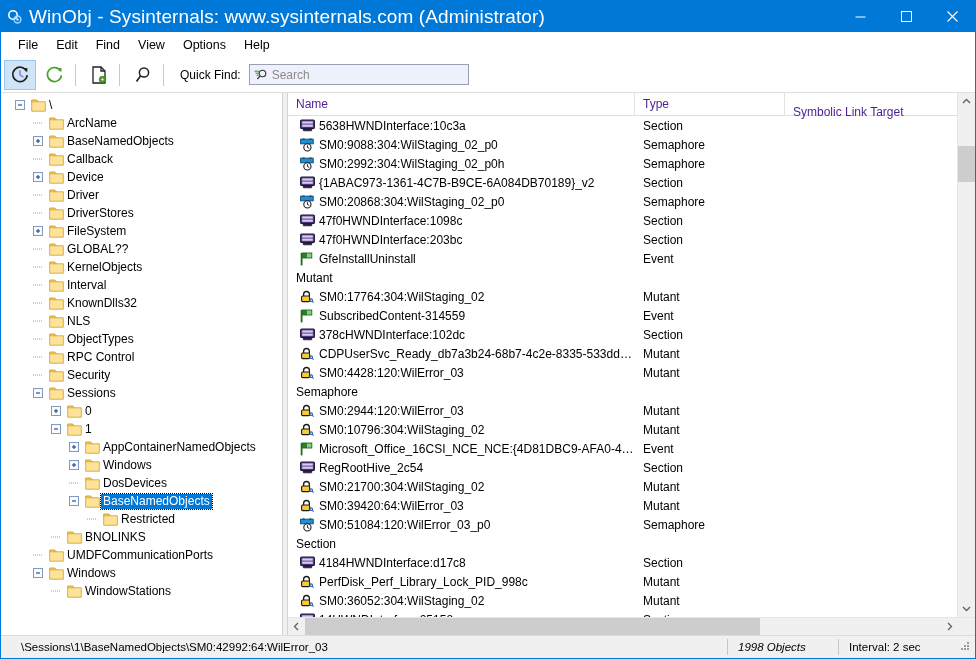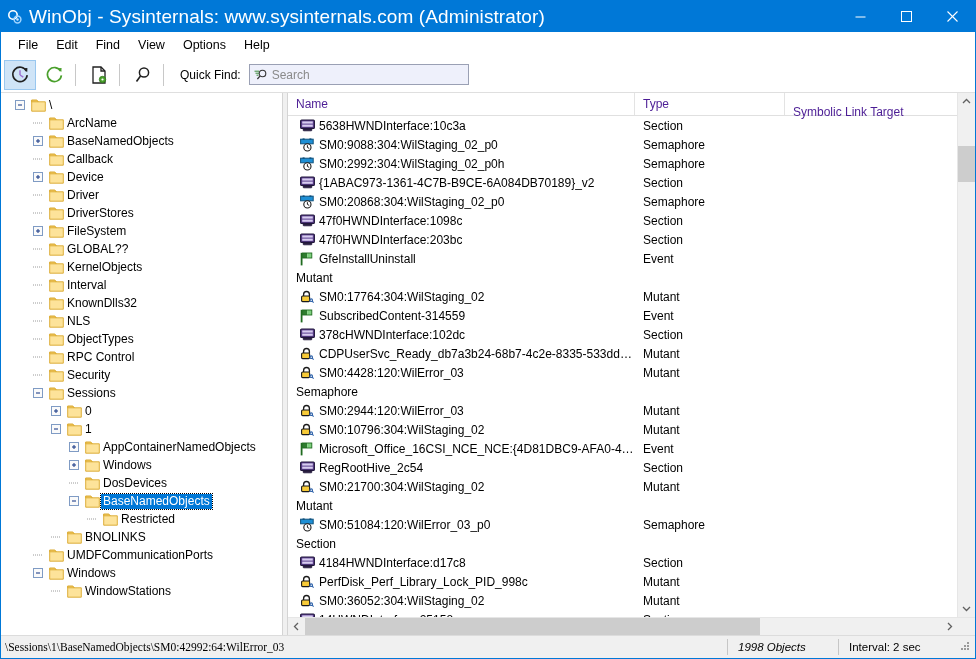--- a/index.html
+++ b/index.html
@@ -97,21 +97,21 @@
     display:flex;align-items:center;
   }
   .hsb-track{flex:1 1 auto;height:17px;position:relative;}
   .hsb-thumb{position:absolute;top:0;height:17px;background:#cdcdcd;}
   .corner{width:17px;height:17px;flex:0 0 17px;background:#f0f0f0;}
   
   .statusbar{
     height:22px;flex:0 0 22px;background:#f0f0f0;display:flex;align-items:center;
     border-top:1px solid #dcdcdc;font-size:11.5px;color:#000;
   }
-  .st-path{flex:1 1 auto;padding-left:4px;overflow:hidden;white-space:nowrap;font-family:Liberation Serif, serif;}
+  .st-path{flex:1 1 auto;padding-left:20px;overflow:hidden;white-space:nowrap;}
   .st-sep{width:1px;height:16px;background:#c6c6c6;}
   .st-cell{padding:0 10px;white-space:nowrap;}
   .st-objects{width:110px;box-sizing:border-box;font-style:italic;}
   .st-interval{width:120px;box-sizing:border-box;}
   .grip{width:14px;height:14px;margin-right:2px;}
 </style>
 </head>
 <body>
 
 <div class="window">
@@ -928,20 +928,31 @@
                       <circle cx="11.2" cy="10.2" r="1.3" fill="none" stroke="#2a5fa8" stroke-width="1.1"></circle>
                       <line x1="12.2" y1="11.2" x2="13.6" y2="12.6" stroke="#2a5fa8" stroke-width="1.1"></line>
                     </svg>
                   </span>
                   <span class="lname">SM0:21700:304:WilStaging_02</span>
                 </div>
                 <div class="lc-type">Mutant</div>
                 <div class="lc-sym"></div>
               </div>
               <div class="lrow">
+                <div class="lc-name">
+                  <span class="licon">
+                    <svg width="14" height="14" viewBox="0 0 14 14">
+                      <path d="M3.6 6.2 V4.4 a2.9 2.9 0 0 1 5.8 0 V6.2" fill="none" stroke="#1a1a1a" stroke-width="1.3"></path>
+                      <rect x="1.6" y="6" width="8" height="5.6" rx="1" fill="#f7ca38" stroke="#1a1a1a" stroke-width="1.1"></rect>
+                      <circle cx="11.2" cy="10.2" r="1.3" fill="none" stroke="#2a5fa8" stroke-width="1.1"></circle>
+                      <line x1="12.2" y1="11.2" x2="13.6" y2="12.6" stroke="#2a5fa8" stroke-width="1.1"></line>
+                    </svg>
+                  </span>
+                  <span class="lname">SM0:39420:64:WilError_03</span>
+                </div>
                 <div class="lc-type">Mutant</div>
                 <div class="lc-sym"></div>
               </div>
               <div class="lrow">
                 <div class="lc-name">
                   <span class="licon">
                     <svg width="15" height="14" viewBox="0 0 15 14">
                       <rect x="0.6" y="1.2" width="12.6" height="4.6" fill="#1e8fd5" stroke="#10527d" stroke-width="1"></rect>
                       <rect x="2.6" y="0.4" width="2" height="1.6" fill="#10527d"></rect>
                       <rect x="9.4" y="0.4" width="2" height="1.6" fill="#10527d"></rect>

